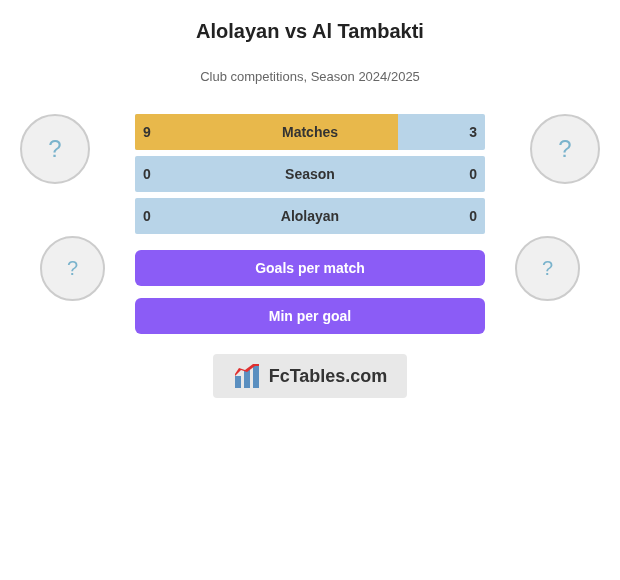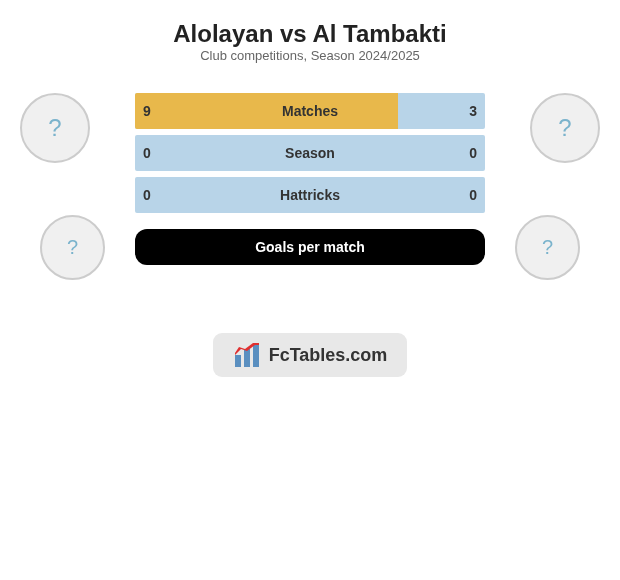--- a/index.html
+++ b/index.html
@@ -15,31 +15,33 @@
       width: 620px;
       height: 580px;
       background: #fff;
       display: flex;
       flex-direction: column;
       align-items: center;
       padding: 20px 0 0 0;
     }
 
     .title {
-      font-size: 24px;
+      font-size: 20px;
       font-weight: bold;
       color: #222;
       text-align: right;
+      margin-bottom: 6px;
     }
 
     .subtitle {
       font-size: 13px;
       color: #666;
       text-align: center;
       margin-bottom: 20px;
+      margin-top: 20px;
     }
 
     .avatar {
       width: 70px;
       height: 70px;
       border-radius: 50%;
       border: 2px solid #ccc;
       background: #f0f0f0;
       display: flex;
       align-items: center;
@@ -87,25 +89,25 @@
       right: 8px;
       font-size: 14px;
       font-weight: bold;
       color: #333;
       z-index: 2;
     }
 
     .stat-bar-gold {
       width: 100%;
       height: 36px;
-      background: #000000;
+      background: #8b5cf6;
       display: flex;
       align-items: center;
       position: relative;
-      border-radius: 12px;
+      border-radius: 6px;
     }
 
     .stat-label-gold {
       position: absolute;
       left: 50%;
       transform: translateX(-50%);
       font-size: 14px;
       font-weight: bold;
       color: #fff;
       z-index: 2;
@@ -189,45 +191,48 @@
         </div>
 
         <div class="stat-bar">
           <span class="stat-value-left">0</span>
           <span class="stat-label">Season</span>
           <span class="stat-value-right">0</span>
         </div>
 
         <div class="stat-bar">
           <span class="stat-value-left">0</span>
-          <span class="stat-label">Hattricks</span>
+          <span class="stat-label">Alolayan</span>
           <span class="stat-value-right">0</span>
         </div>
 
         <div style="position:relative; display:flex; align-items:center; margin-top:10px;">
 
           <div style="width:65px; height:65px; border-radius:50%; border:2px solid #ccc; background:#f0f0f0; display:flex; align-items:center; justify-content:center; position:absolute; left:-95px;">
             <span style="font-size:20px; color:#7ab3cc;">?</span>
           </div>
           <div class="stat-bar-gold">
             <span class="stat-label-gold">Goals per match</span>
           </div>
 
           <div style="width:65px; height:65px; border-radius:50%; border:2px solid #ccc; background:#f0f0f0; display:flex; align-items:center; justify-content:center; position:absolute; right:-95px;">
             <span style="font-size:20px; color:#7ab3cc;">?</span>
           </div>
         </div>
 
+        <div class="stat-bar-gold" style="margin-top:6px;">
+          <span class="stat-label-gold">Min per goal</span>
+        </div>
 
       </div>
     </div>
 
   </div>
 
-  <div class="logo-container" style="margin-top:10px;border-radius:9px;">
+  <div class="logo-container" style="margin-top:10px;">
 
     <svg class="logo-icon" viewBox="0 0 28 28" xmlns="http://www.w3.org/2000/svg">
       <rect x="2" y="14" width="6" height="12" fill="#5a8fc0"></rect>
       <rect x="11" y="8" width="6" height="18" fill="#5a8fc0"></rect>
       <rect x="20" y="4" width="6" height="22" fill="#5a8fc0"></rect>
       <polygon points="2,14 8,8 14,10 22,4 26,4 26,2 20,2 12,8 6,6 2,12" fill="#e03030"></polygon>
     </svg>
     <span class="logo-text">FcTables.com</span>
   </div>
 

